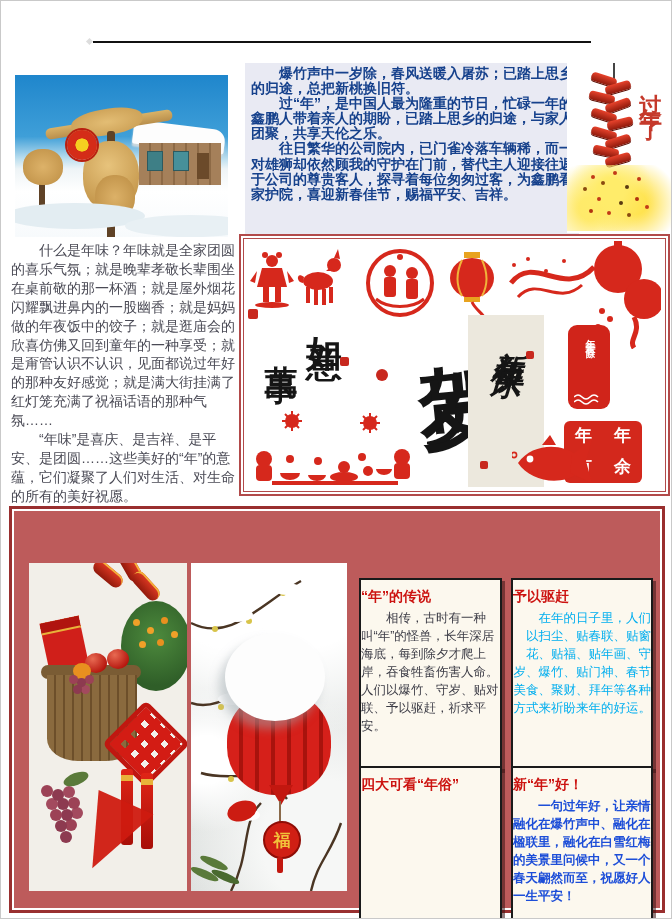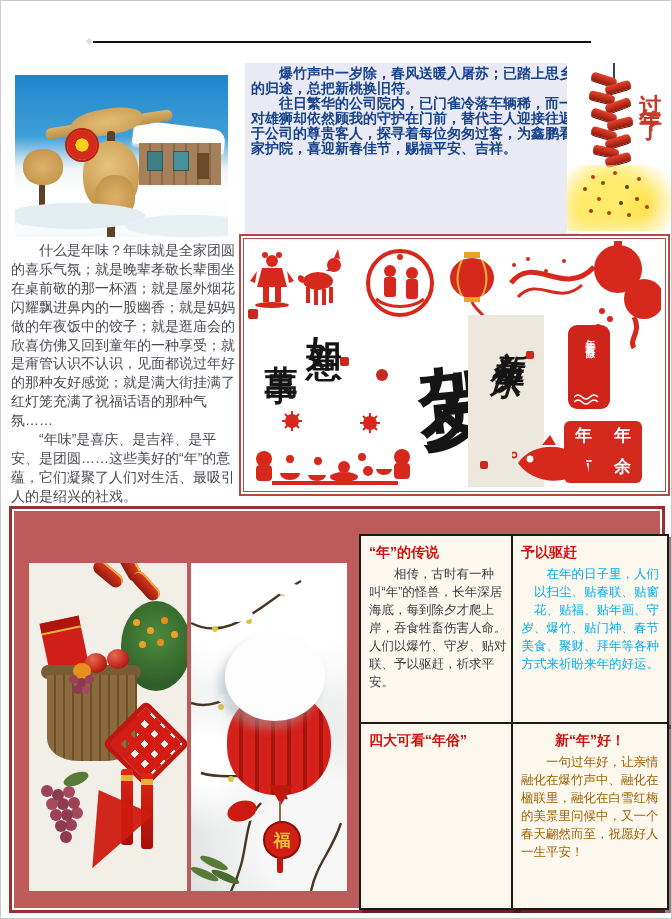--- a/index.html
+++ b/index.html
@@ -126,32 +126,32 @@
   .pb-string{left:88px;top:238px;width:2px;height:22px;background:#8a6a4a;}
   .pb-tag{left:72px;top:258px;width:34px;height:34px;border-radius:50%;background:#d01f14;
     border:2px solid #8f0d06;color:#f2c23a;font-weight:bold;font-size:17px;
     display:flex;align-items:center;justify-content:center;font-family:"DejaVu Serif",serif;}
   .pb-tag-tassel{left:86px;top:294px;width:6px;height:16px;background:#c2170f;border-radius:2px;}
   .pb-bow{left:36px;top:238px;width:30px;height:20px;border-radius:50%;background:#cc1c12;transform:rotate(-18deg);}
   .pb-leaves{left:8px;top:296px;width:30px;height:8px;border-radius:50%;background:#5a7a3a;transform:rotate(24deg);
     box-shadow:16px 8px 0 #4a6a30,-4px 14px 0 #5a7a3a;}
   
   .note{background:#fcf8ee;border:2px solid #1a1a1a;box-shadow:3px 3px 0 rgba(60,20,20,.55);
-    padding:6px 8px;overflow:hidden;}
+    padding:6px 0;overflow:hidden;margin-top:44px;}
   .note h3{margin:2px 0 3px 0;font-size:14px;color:#cc1411;}
   .note p{margin:0;font-size:12.5px;line-height:18px;text-indent:2em;}
   .note.b1{left:347px;top:25px;width:139px;height:176px;}
   .note.b2{left:499px;top:25px;width:138px;height:176px;}
   .note.b3{left:347px;top:213px;width:139px;height:172px;}
   .note.b4{left:499px;top:213px;width:138px;height:172px;}
   .note.b1 p{color:#3c3c46;}
   .note.b2 p{color:#00aeef;text-align:right;}
   .note.b3 p{color:#009f50;}
-  .note.b4 p{color:#a16207;}
-  .note.b4 h3{text-align:center;}
+  .note.b4 p{color:#1d4ed8;font-weight:bold;}
+  .note.b4 h3{text-align:left;}
   
   .yflavor{left:10px;top:240px;width:224px;height:248px;color:#4a4a55;font-size:14px;line-height:18.9px;}
   .yflavor p{margin:0;text-indent:2em;}
 </style>
 </head>
 <body>
 
 <div id="page">
 
   <div class="abs rule-diamond"></div>
@@ -170,20 +170,21 @@
     <div class="abs pw-corn-main2"></div>
     <div class="abs pw-flower"></div>
     <div class="abs pw-post-left"></div>
     <div class="abs pw-corn-left"></div>
     <div class="abs pw-snow-shade1"></div>
     <div class="abs pw-snow-shade2"></div>
   </div>
 
   <div class="abs intro">
     <p>爆竹声中一岁除，春风送暖入屠苏；已踏上思乡的归途，总把新桃换旧符。</p>
+    <p>过“年”，是中国人最为隆重的节日，忙碌一年的鑫鹏人带着亲人的期盼，已踏上思乡的归途，与家人团聚，共享天伦之乐。</p>
     <p>往日繁华的公司院内，已门雀冷落车辆稀，而一对雄狮却依然顾我的守护在门前，替代主人迎接往返于公司的尊贵客人，探寻着每位匆匆过客，为鑫鹏看家护院，喜迎新春佳节，赐福平安、吉祥。</p>
   </div>
 
   <div class="abs fcwrap">
     <div class="abs fc-string"></div>
     <div class="abs fc" style="left:24px;top:14px;transform:rotate(18deg);"></div>
     <div class="abs fc" style="left:38px;top:22px;transform:rotate(-16deg);"></div>
     <div class="abs fc" style="left:22px;top:32px;transform:rotate(14deg);"></div>
     <div class="abs fc" style="left:38px;top:40px;transform:rotate(-20deg);"></div>
     <div class="abs fc" style="left:24px;top:50px;transform:rotate(18deg);"></div>
@@ -193,21 +194,21 @@
     <div class="abs fc" style="left:26px;top:86px;transform:rotate(12deg);"></div>
     <div class="abs fc" style="left:38px;top:94px;transform:rotate(-16deg);"></div>
     <div class="abs fc-sparks">
       <div class="abs fc-dot" style="left:24px;top:10px;"></div>
     </div>
     <div class="abs fc-caption">过年了</div>
   </div>
 
   <div class="abs yflavor">
     <p>什么是年味？年味就是全家团圆的喜乐气氛；就是晚辈孝敬长辈围坐在桌前敬的那一杯酒；就是屋外烟花闪耀飘进鼻内的一股幽香；就是妈妈做的年夜饭中的饺子；就是逛庙会的欣喜仿佛又回到童年的一种享受；就是甭管认识不认识，见面都说过年好的那种友好感觉；就是满大街挂满了红灯笼充满了祝福话语的那种气氛……</p>
-    <p>“年味”是喜庆、是吉祥、是平安、是团圆……这些美好的“年”的意蕴，它们凝聚了人们对生活、最吸引人的是绍兴的社戏。</p>
+    <p>“年味”是喜庆、是吉祥、是平安、是团圆……这些美好的“年”的意蕴，它们凝聚了人们对生活、对生命的所有的美好祝愿。</p>
   </div>
 
   <div class="abs gbox">
     <div class="gbox-inner">
 
       <svg class="abs" style="left:6px;top:12px;" width="44" height="58" viewBox="0 0 44 58">
         <circle class="red" cx="22" cy="10" r="6"></circle>
           <circle class="red" cx="15" cy="4" r="3"></circle>
         <circle class="red" cx="29" cy="4" r="3"></circle>
         <path class="red" d="M12,17 L32,17 L37,36 L7,36 Z"></path>

